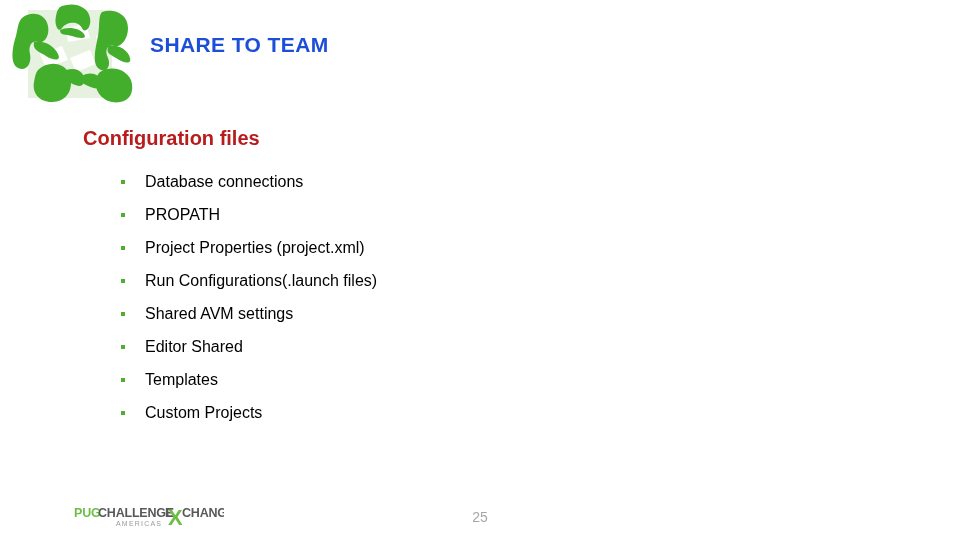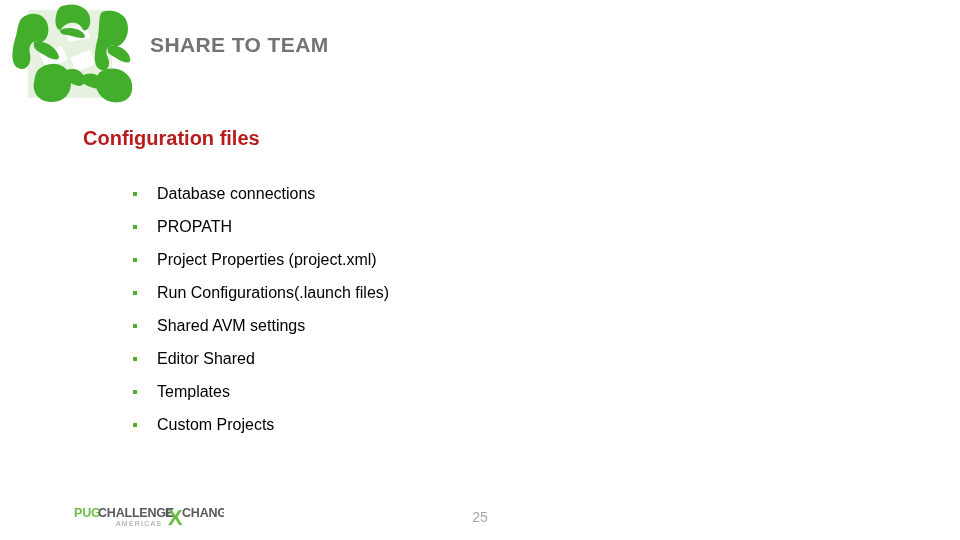--- a/index.html
+++ b/index.html
@@ -41,21 +41,21 @@
   }
   .header-logo svg { display: block; width: 144px; height: 104px; }
 
   .slide-title {
     position: absolute;
     left: 150px;
     top: 31px;
     font-size: 21px;
     font-weight: bold;
     letter-spacing: 0.4px;
-    color: #737373;
+    color: #1d4ed8;
     white-space: nowrap;
     line-height: 28px;
   }
 
   
   .content {
     position: absolute;
     left: 0;
     top: 112px;
     width: 960px;
@@ -70,21 +70,21 @@
     font-weight: bold;
     color: #b91c1c;
     line-height: 26px;
     white-space: nowrap;
   }
 
   .bullet-list {
     position: absolute;
     left: 112px;
     top: 49px;
-    margin: 16px;
+    margin: 4px;
     padding: 0;
     list-style: none;
     width: 700px;
   }
 
   .bullet-item {
     position: relative;
     height: 33px;
     line-height: 33px;
     padding-left: 29px;

